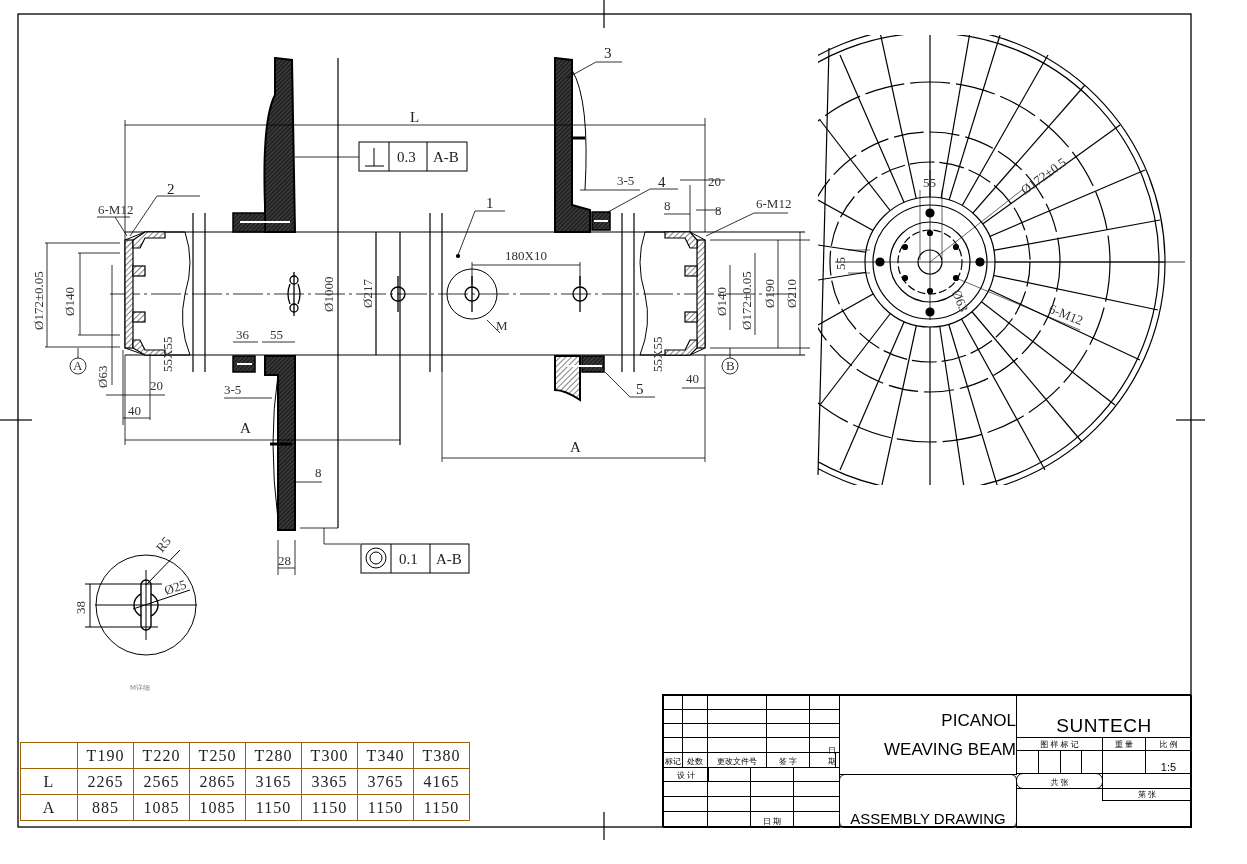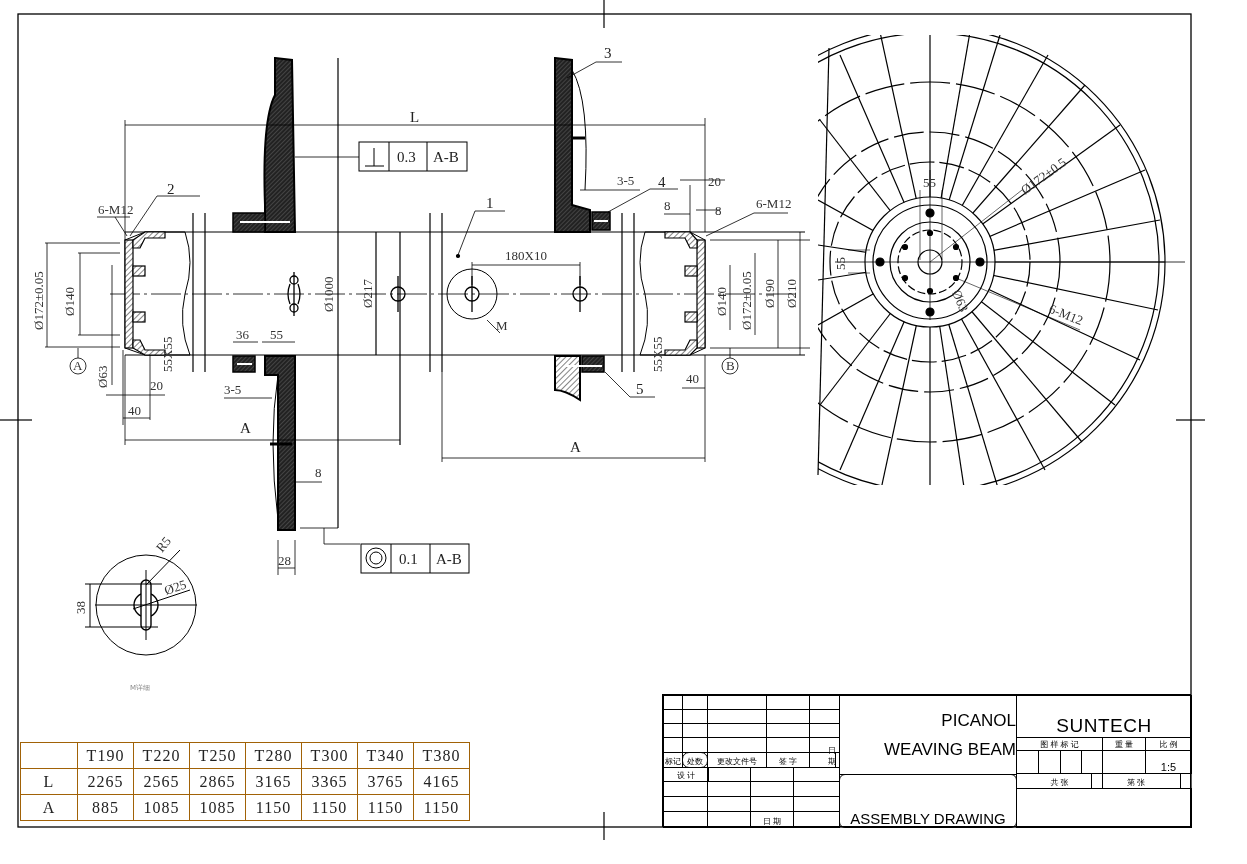--- a/index.html
+++ b/index.html
@@ -381,21 +381,21 @@
   <div class="cell" style="left:19px;top:28px;width:26px;height:15px;"></div>
   <div class="cell" style="left:44px;top:28px;width:60px;height:15px;"></div>
   <div class="cell" style="left:103px;top:28px;width:44px;height:15px;"></div>
   <div class="cell" style="left:146px;top:28px;width:31px;height:15px;"></div>
   <div class="cell" style="left:0;top:42px;width:20px;height:16px;"></div>
   <div class="cell" style="left:19px;top:42px;width:26px;height:16px;"></div>
   <div class="cell" style="left:44px;top:42px;width:60px;height:16px;"></div>
   <div class="cell" style="left:103px;top:42px;width:44px;height:16px;"></div>
   <div class="cell" style="left:146px;top:42px;width:31px;height:16px;"></div>
   <div class="cell tiny" style="left:0;top:57px;width:20px;height:16px;">标记</div>
-  <div class="cell tiny" style="left:19px;top:57px;width:26px;height:16px;border-radius:7px;">处数</div>
+  <div class="cell tiny" style="left:19px;top:57px;width:26px;height:16px;">处数</div>
   <div class="cell tiny" style="left:44px;top:57px;width:60px;height:16px;">更改文件号</div>
   <div class="cell tiny" style="left:103px;top:57px;width:44px;height:16px;">签 字</div>
   <div class="cell tiny" style="left:146px;top:57px;width:27px;height:16px;padding-left:19px;">日期</div>
   <div class="cell tiny" style="left:0;top:72px;width:46px;height:15px;">设 计</div>
   <div class="cell" style="left:44px;top:72px;width:44px;height:15px;"></div>
   <div class="cell" style="left:87px;top:72px;width:44px;height:15px;"></div>
   <div class="cell" style="left:130px;top:72px;width:47px;height:15px;"></div>
   <div class="cell" style="left:0;top:86px;width:45px;height:16px;"></div>
   <div class="cell" style="left:44px;top:86px;width:44px;height:16px;"></div>
   <div class="cell" style="left:87px;top:86px;width:44px;height:16px;"></div>
@@ -418,16 +418,16 @@
   <div class="cell company" style="left:353px;top:0;width:176px;height:43px;">SUNTECH</div>
   <div class="cell tiny" style="left:353px;top:42px;width:87px;height:14px;">图 样 标 记</div>
   <div class="cell tiny" style="left:439px;top:42px;width:44px;height:14px;">重 量</div>
   <div class="cell tiny" style="left:482px;top:42px;width:47px;height:14px;">比 例</div>
   <div class="cell" style="left:353px;top:55px;width:23px;height:24px;"></div>
   <div class="cell" style="left:375px;top:55px;width:23px;height:24px;"></div>
   <div class="cell" style="left:397px;top:55px;width:22px;height:24px;"></div>
   <div class="cell" style="left:418px;top:55px;width:22px;height:24px;"></div>
   <div class="cell" style="left:439px;top:55px;width:44px;height:24px;"></div>
   <div class="cell scale" style="left:482px;top:55px;width:47px;height:24px;">1:5</div>
-  <div class="cell tiny" style="left:353px;top:78px;width:87px;height:16px;">共    张</div>
-  <div class="cell tiny" style="left:428px;top:78px;width:90px;height:16px;">第    张</div>
+  <div class="cell tiny" style="left:353px;top:78px;width:87px;height:16px;border-radius:7px;">共    张</div>
+  <div class="cell tiny" style="left:439px;top:78px;width:90px;height:28px;">第    张</div>
   <div class="cell" style="left:353px;top:93px;width:176px;height:40px;"></div>
 </div>
 
 </body></html>

